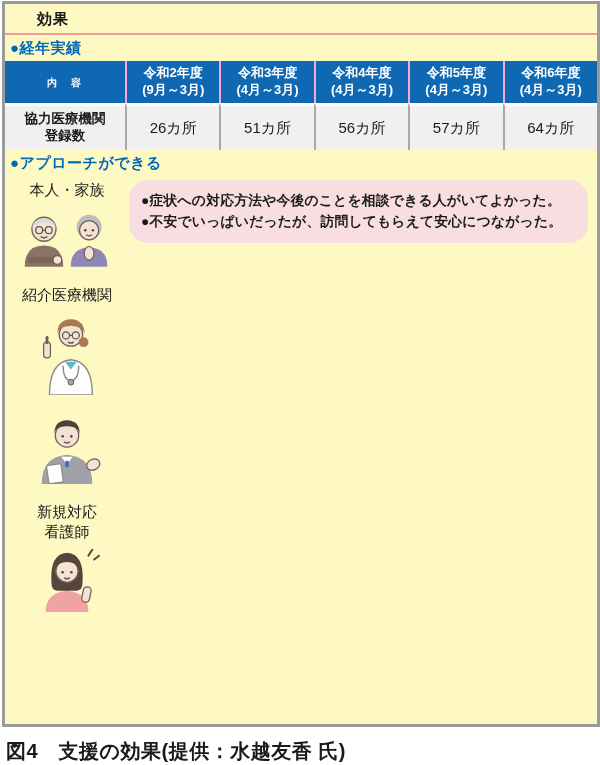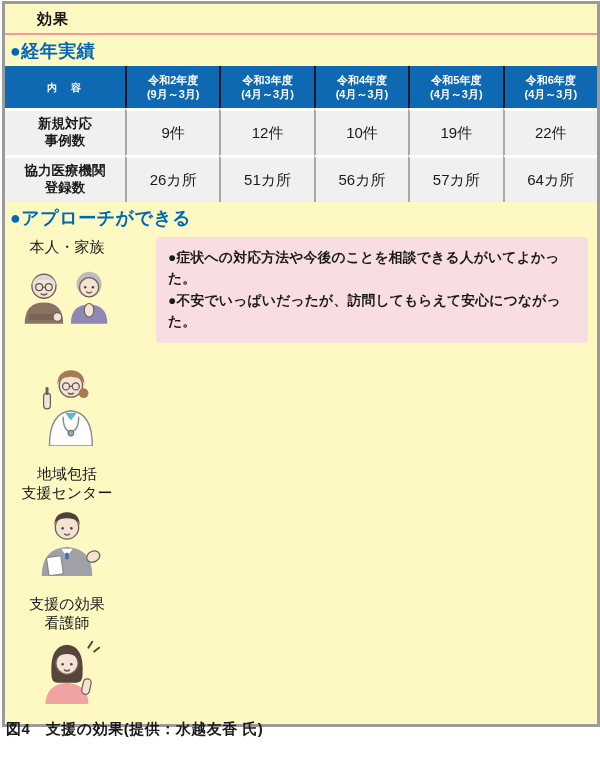--- a/index.html
+++ b/index.html
@@ -10,62 +10,61 @@
   }
   .frame{
     position:absolute;left:2px;top:1px;width:592px;height:720px;
     border:3px solid #9b9b9b;background:#fef9c3;box-sizing:content-box;
   }
   .title-bar{
     padding:6px 0 4px 32px;font-size:15px;font-weight:bold;
     border-bottom:2px solid #f19a9a;letter-spacing:1px;
   }
   .sec-heading{
-    color:#0068b7;font-weight:bold;font-size:18px;
+    color:#0068b7;font-weight:bold;font-size:15px;
     padding:4px 6px 3px 5px;letter-spacing:0.5px;
   }
   
   table.results{
     width:100%;table-layout:fixed;border-collapse:separate;border-spacing:0;
   }
   table.results col.c-label{width:120px;}
   table.results th{
-    background:#0f68b2;color:#fff;font-size:11px;font-weight:bold;
+    background:#0f68b2;color:#fff;font-size:13px;font-weight:bold;
     height:42px;text-align:center;vertical-align:middle;
-    white-space:pre-line;line-height:1.3;border-left:2px solid #0f172a;padding:0;
+    white-space:pre-line;line-height:1.3;border-left:2px solid #f9a8d4;padding:0;
   }
   table.results th:first-child{border-left:none;letter-spacing:2px;font-size:10px;}
   table.results td{
     height:44px;text-align:center;vertical-align:middle;font-size:15px;
     border-left:2px solid #a8a8a8;border-top:3px solid #ffffff;padding:0;
   }
   table.results td:first-child{
     border-left:none;font-weight:bold;font-size:13.5px;white-space:pre-line;line-height:1.25;
   }
   table.results tr.odd td{background:#f0f0f0;}
   table.results tr.even td{background:#ffffff;}
   
   .voices-wrap{padding:2px 9px 0 9px;}
   .voice-row{display:flex;align-items:flex-start;margin-bottom:12px;}
   .voice-left{width:106px;flex:none;text-align:center;margin-right:9px;}
   .voice-label{
     font-weight:normal;font-size:15px;line-height:1.3;white-space:pre-line;margin-top:2px;
   }
   .voice-icon{margin-top:3px;}
   .voice-box{
-    flex:1;border-radius:4px;padding:10px 12px;font-size:13.8px;
+    flex:1;border-radius:19px;padding:10px 12px;font-size:13.8px;
     font-weight:600;line-height:1.55;white-space:pre-line;letter-spacing:0.2px;
     margin-top:2px;
-    margin-left:27px;
   }
   .voice-box.pink{background:#f8dee1;}
   .voice-box.blue{background:#dbe5f3;}
   
   .caption{
-    position:absolute;left:6px;top:720px;font-size:15px;font-weight:bold;letter-spacing:0.5px;
+    position:absolute;left:6px;top:738px;font-size:20px;font-weight:bold;letter-spacing:0.5px;
   }
   svg .stroke{stroke:#6b6158;stroke-width:1.6;fill:none;stroke-linecap:round;}
 </style>
 </head>
 <body>
 
 <div class="frame">
 
   <div class="title-bar">効果</div>
 
@@ -89,29 +88,20 @@
 (4月～3月)</th>
         <th>令和4年度
 (4月～3月)</th>
         <th>令和5年度
 (4月～3月)</th>
         <th>令和6年度
 (4月～3月)</th>
       </tr>
     </thead>
     <tbody>
-      <tr class="odd">
-        <td>新規対応
-事例数</td>
-        <td>9件</td>
-        <td>12件</td>
-        <td>10件</td>
-        <td>19件</td>
-        <td>22件</td>
-      </tr>
       <tr class="odd">
         <td>協力医療機関
 登録数</td>
         <td>26カ所</td>
         <td>51カ所</td>
         <td>56カ所</td>
         <td>57カ所</td>
         <td>64カ所</td>
       </tr>
     </tbody>
@@ -144,20 +134,21 @@
             <ellipse cx="73" cy="52" rx="5" ry="7" fill="#f6e2d3" stroke="#6b6158" stroke-width="1.2"></ellipse>
           </svg>
         </div>
       </div>
       <div class="voice-box pink">●症状への対応方法や今後のことを相談できる人がいてよかった。
 ●不安でいっぱいだったが、訪問してもらえて安心につながった。</div>
     </div>
 
     <div class="voice-row">
       <div class="voice-left">
+        <div class="voice-label">紹介医療機関</div>
         <div class="voice-icon">
           <svg width="78" height="88" viewBox="0 0 80 90">
             <path d="M22,90 Q22,56 44,54 Q66,56 66,90 Z" fill="#fdfdfd" stroke="#8a8a8a" stroke-width="1.4"></path>
             <path d="M38,56 L44,64 L50,56 Z" fill="#5cb9c9"></path>
             <path d="M36,60 Q36,74 44,76 Q52,74 52,60" fill="none" stroke="#8a8a8a" stroke-width="1.4"></path>
             <circle cx="44" cy="77" r="3" fill="#9aa7b5" stroke="#6b6158" stroke-width="1"></circle>
             <circle cx="44" cy="28" r="12" fill="#f6e2d3" stroke="#6b6158" stroke-width="1.4"></circle>
             <path d="M30,30 Q29,13 44,12.5 Q59,13 58,30 Q59,20 44,19 Q29,20 30,30 Z" fill="#a97a52"></path>
             <circle cx="57" cy="36" r="5" fill="#a97a52"></circle>
             <circle cx="39" cy="29" r="3.6" fill="none" stroke="#555" stroke-width="1.3"></circle>
@@ -166,42 +157,40 @@
             <path d="M41.5,36 Q44,37.5 46.5,36" class="stroke"></path>
             <rect x="16" y="36" width="7" height="16" rx="3.4" fill="#f6e2d3" stroke="#6b6158" stroke-width="1.3"></rect>
             <line x1="19.5" y1="36.5" x2="19.5" y2="31" stroke="#6b6158" stroke-width="3" stroke-linecap="round"></line>
           </svg>
         </div>
       </div>
     </div>
 
     <div class="voice-row">
       <div class="voice-left">
-        <div class="voice-label">地域包括
-支援センター</div>
         <div class="voice-icon">
           <svg width="78" height="70" viewBox="0 0 80 72">
             <path d="M14,72 Q14,44 40,42 Q66,44 66,72 Z" fill="#a0a0a8"></path>
             <path d="M34,44 L40,52 L46,44 Z" fill="#ffffff"></path>
             <rect x="38.2" y="48" width="3.6" height="7" rx="1.5" fill="#3d6fb5"></rect>
             <rect x="20" y="52" width="15" height="19" rx="1.5" fill="#ffffff" stroke="#8a8a8a" stroke-width="1.3" transform="rotate(-8 27 61)"></rect>
             <ellipse cx="67" cy="52" rx="7" ry="5.5" fill="#f6e2d3" stroke="#6b6158" stroke-width="1.3" transform="rotate(-25 67 52)"></ellipse>
             <circle cx="40" cy="22" r="12" fill="#f6e2d3" stroke="#6b6158" stroke-width="1.4"></circle>
             <path d="M27,22 Q26,7 40,6.5 Q54,7 53,22 Q54,13 40,12.5 Q26,13 27,22 Z" fill="#4f4238"></path>
             <circle cx="35.5" cy="23" r="1.3" fill="#444"></circle>
             <circle cx="44.5" cy="23" r="1.3" fill="#444"></circle>
             <path d="M37.5,29 Q40,30.8 42.5,29" class="stroke"></path>
           </svg>
         </div>
       </div>
     </div>
 
     <div class="voice-row">
       <div class="voice-left">
-        <div class="voice-label">支援の効果
+        <div class="voice-label">新規対応
 看護師</div>
         <div class="voice-icon">
           <svg width="78" height="68" viewBox="0 0 80 70">
             <path d="M18,70 Q18,50 40,48 Q62,50 62,70 Z" fill="#f1a3a3"></path>
             <path d="M24,40 Q22,10 40,9 Q58,10 56,40 Q56,48 50,48 L30,48 Q24,48 24,40 Z" fill="#57453d"></path>
             <circle cx="40" cy="28" r="11.5" fill="#f6e2d3" stroke="#6b6158" stroke-width="1.4"></circle>
             <path d="M28.5,28 Q28,15 40,14.5 Q52,15 51.5,28 Q52,19 40,18.5 Q28,19 28.5,28 Z" fill="#57453d"></path>
             <circle cx="35.5" cy="29" r="1.3" fill="#444"></circle>
             <circle cx="44.5" cy="29" r="1.3" fill="#444"></circle>
             <path d="M37.5,35 Q40,36.8 42.5,35" class="stroke"></path>

